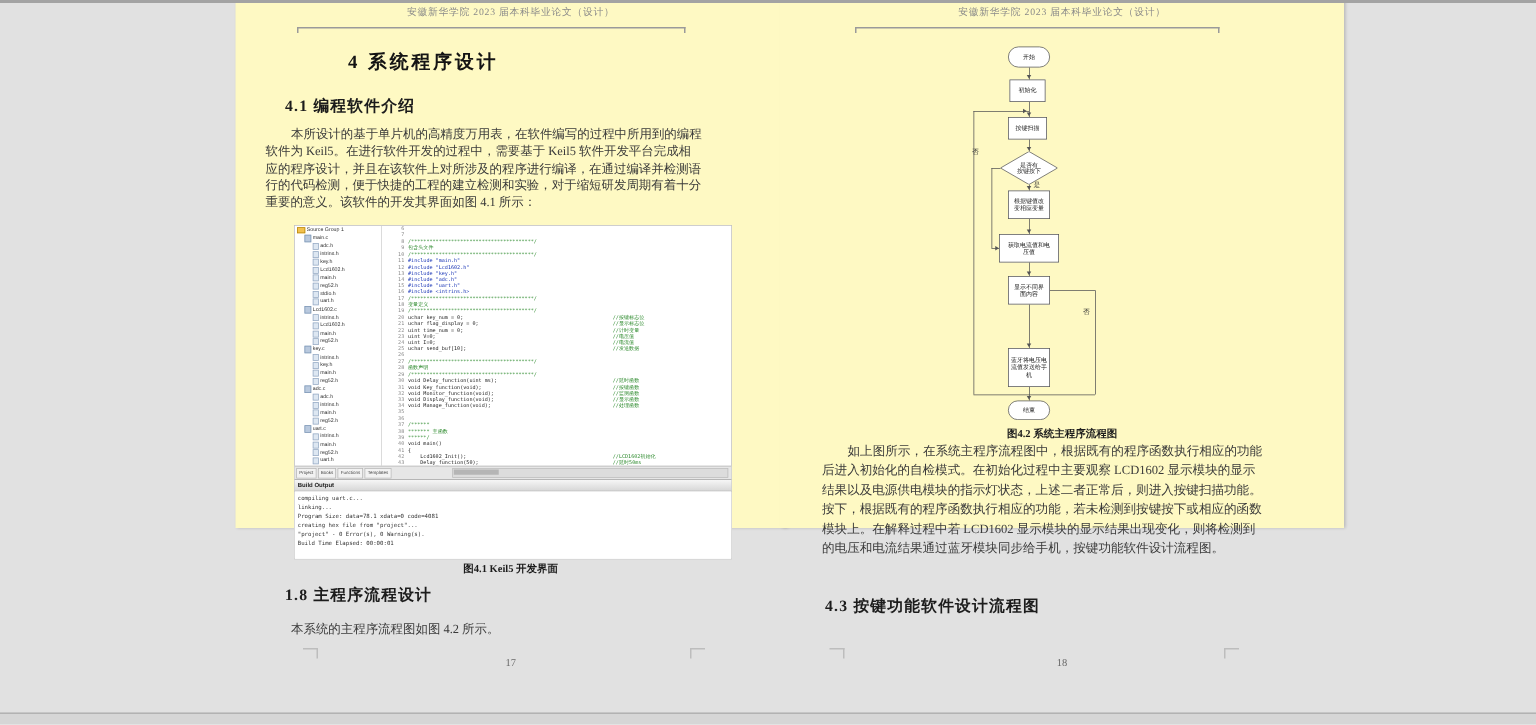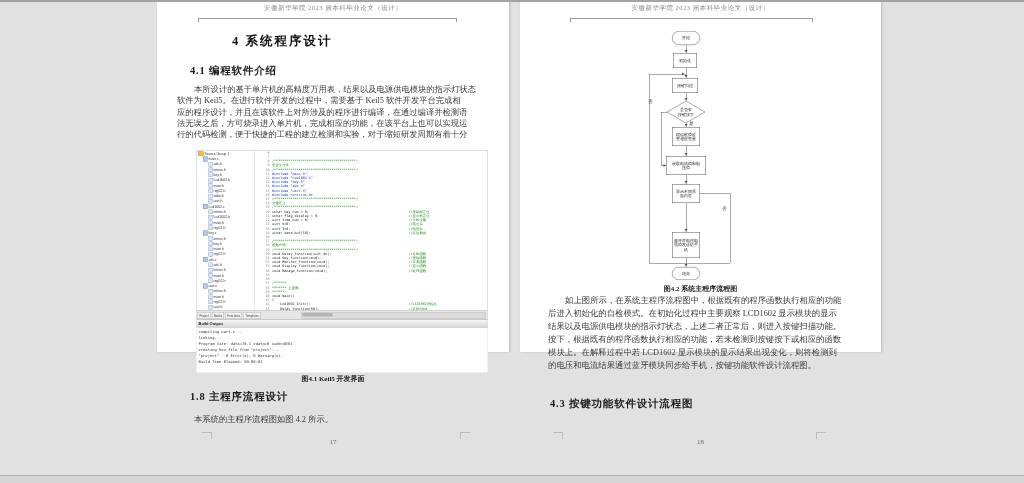--- a/index.html
+++ b/index.html
@@ -1,19 +1,19 @@
 <!DOCTYPE html>
 <html><head>
 <meta charset="utf-8">
 <style>
   html,body{margin:0;padding:0;background:#e1e1e1;}
   #canvas{position:relative;width:1024px;height:483px;overflow:hidden;background:#e1e1e1;font-family:"Liberation Serif",serif;}
   .topstrip{position:absolute;left:0;top:0;width:1024px;height:2px;background:#a3a3a3;z-index:30;}
   .botstrip{position:absolute;left:0;top:475px;width:1024px;height:8px;background:#d6d6d6;border-top:1px solid #b2b2b2;z-index:30;}
-  .page{position:absolute;top:0;height:352px;background:#ffffff;box-shadow:1px 0 2px rgba(0,0,0,.18);}
+  .page{position:absolute;top:0;height:352px;background:#fef9c3;box-shadow:1px 0 2px rgba(0,0,0,.18);padding-left:15px;}
   #pageL{left:157px;width:352px;}
   #pageR{left:520px;width:361px;}
   .phead{position:absolute;top:4px;left:0;width:100%;text-align:center;font-size:6.5px;color:#8a8a8a;letter-spacing:.5px;}
   .phline{position:absolute;top:18px;height:1px;background:#9a9a9a;}
   .phline::before,.phline::after{content:"";position:absolute;top:0;width:1px;height:4px;background:#9a9a9a;}
   .phline::before{left:0;}.phline::after{right:0;}
   .cornermark{position:absolute;width:9px;height:6px;border-top:1px solid #bdbdbd;}
   .cm-r{border-right:1px solid #bdbdbd;}
   .cm-l{border-left:1px solid #bdbdbd;}
   .chapter{position:absolute;top:33px;left:75px;font-size:12.5px;font-weight:bold;letter-spacing:2px;color:#141414;}
@@ -68,25 +68,25 @@
 
   <div class="page" id="pageL">
     <div class="phead">安徽新华学院 2023 届本科毕业论文（设计）</div>
     <div class="phline" style="left:41px;width:259px;"></div>
 
     <div class="chapter">4  系统程序设计</div>
     <div class="secheading" style="top:64px;left:33px;">4.1 编程软件介绍</div>
 
     <div class="bodypara" id="paraL1">
 
-    <span class="pline ind">本所设计的基于单片机的高精度万用表，结果以及电源供电模块的指示灯状态</span>
+    <span class="pline ind">本所设计的基于单片机的高精度万用表，在软件编写的过程中所用到的编程</span>
         <span class="pline">软件为 Keil5。在进行软件开发的过程中，需要基于 Keil5 软件开发平台完成相</span>
         <span class="pline">应的程序设计，并且在该软件上对所涉及的程序进行编译，在通过编译并检测语</span>
-        <span class="pline">法无误之后，方可烧录进入单片机，完成相应的功能，在该平台上也可以实现运</span>
         <span class="pline">行的代码检测，便于快捷的工程的建立检测和实验，对于缩短研发周期有着十分</span>
+        <span class="pline">重要的意义。该软件的开发其界面如图 4.1 所示：</span>
       </div>
 
     <div id="keil">
       <div id="keil-inner">
         <div class="k-tree">
 
             <div class="k-row l0">
               <span class="k-ico ico-folder"></span>
               <span>Source Group 1</span>
             </div>

